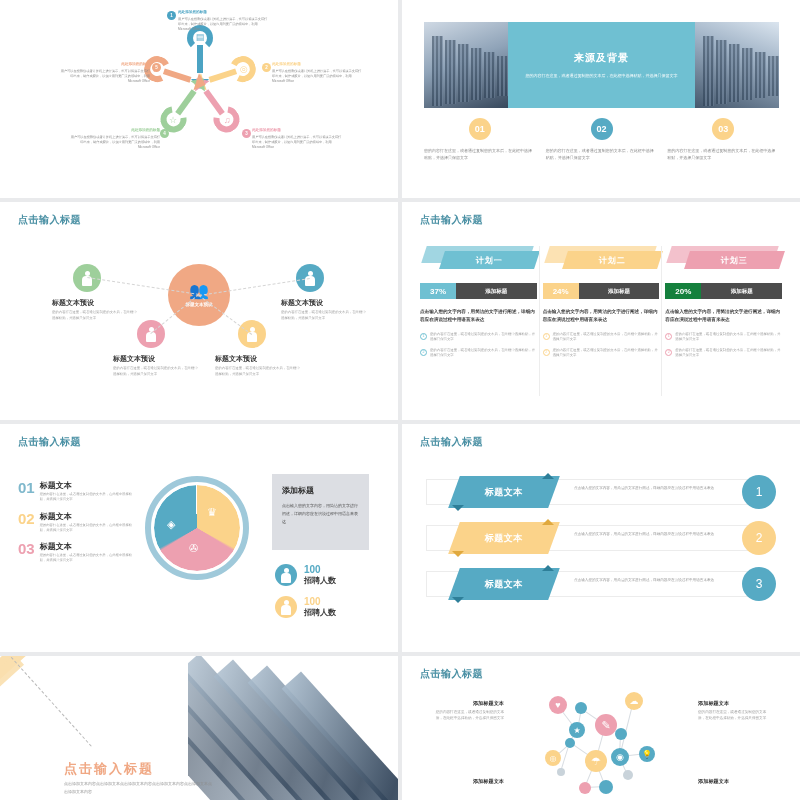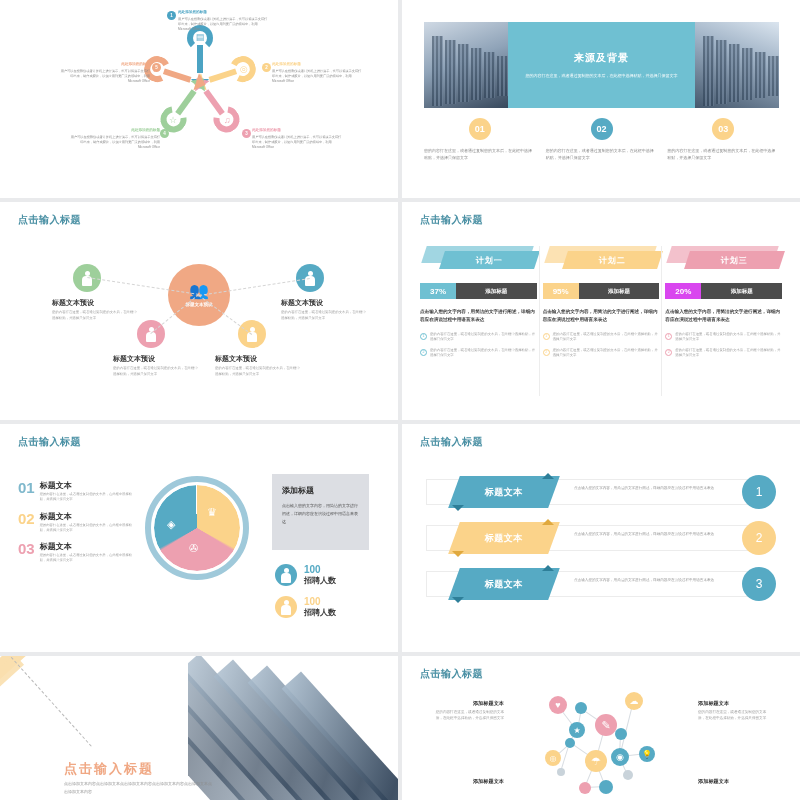--- a/index.html
+++ b/index.html
@@ -381,42 +381,42 @@
           </div>
         </div>
         <div class="plan">
           <div class="rib">
             <div class="back" style="background:#fbd38a"></div>
             <div class="front" style="background:#fbd38a">
               <span>计划二</span>
             </div>
           </div>
           <div class="bar">
-            <div class="pct" style="background:#fbd38a">95%</div>
+            <div class="pct" style="background:#fbd38a">24%</div>
             <div class="cap">添加标题</div>
           </div>
           <div class="body">点击输入您的文字内容，用简洁的文字进行阐述，详细内容应在演说过程中用语言来表达</div>
           <div class="li">
             <div class="n" style="color:#fbd38a">1</div>
             <div class="x">您的内容打在这里，或者通过复制您的文本后，在此框中选择粘贴，并选择只保留文字</div>
           </div>
           <div class="li">
             <div class="n" style="color:#fbd38a">2</div>
             <div class="x">您的内容打在这里，或者通过复制您的文本后，在此框中选择粘贴，并选择只保留文字</div>
           </div>
         </div>
         <div class="plan">
           <div class="rib">
             <div class="back" style="background:#eda0b0"></div>
             <div class="front" style="background:#eda0b0">
               <span>计划三</span>
             </div>
           </div>
           <div class="bar">
-            <div class="pct" style="background:#d946ef">20%</div>
+            <div class="pct" style="background:#15803d">20%</div>
             <div class="cap">添加标题</div>
           </div>
           <div class="body">点击输入您的文字内容，用简洁的文字进行阐述，详细内容应在演说过程中用语言来表达</div>
           <div class="li">
             <div class="n" style="color:#eda0b0">1</div>
             <div class="x">您的内容打在这里，或者通过复制您的文本后，在此框中选择粘贴，并选择只保留文字</div>
           </div>
           <div class="li">
             <div class="n" style="color:#eda0b0">2</div>
             <div class="x">您的内容打在这里，或者通过复制您的文本后，在此框中选择粘贴，并选择只保留文字</div>

